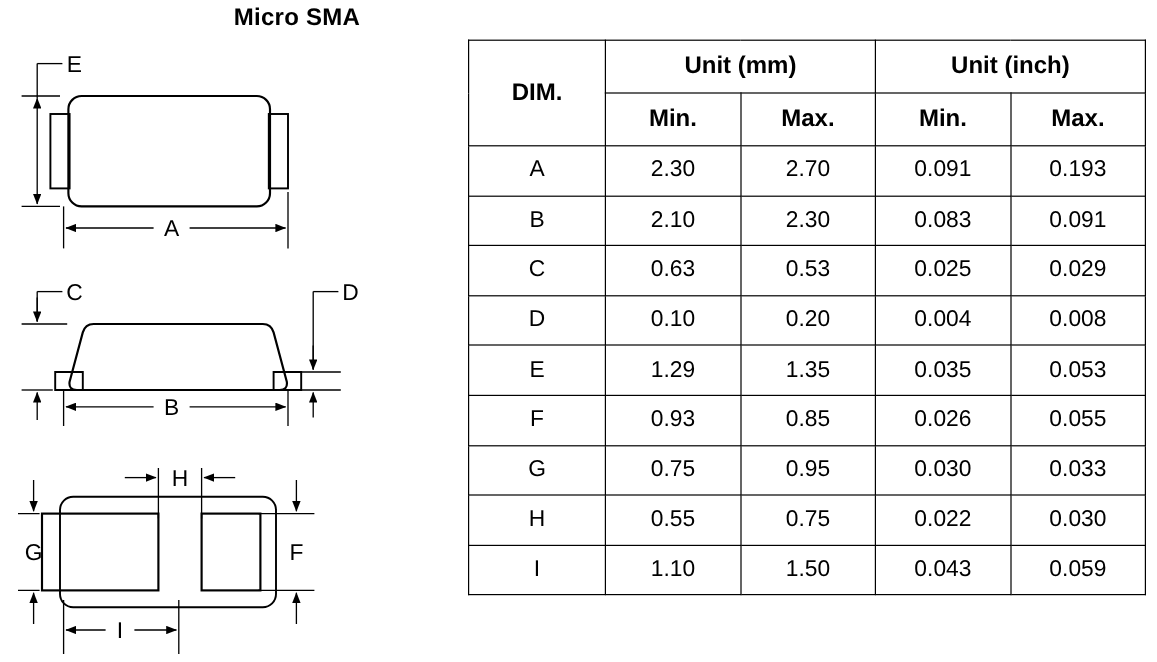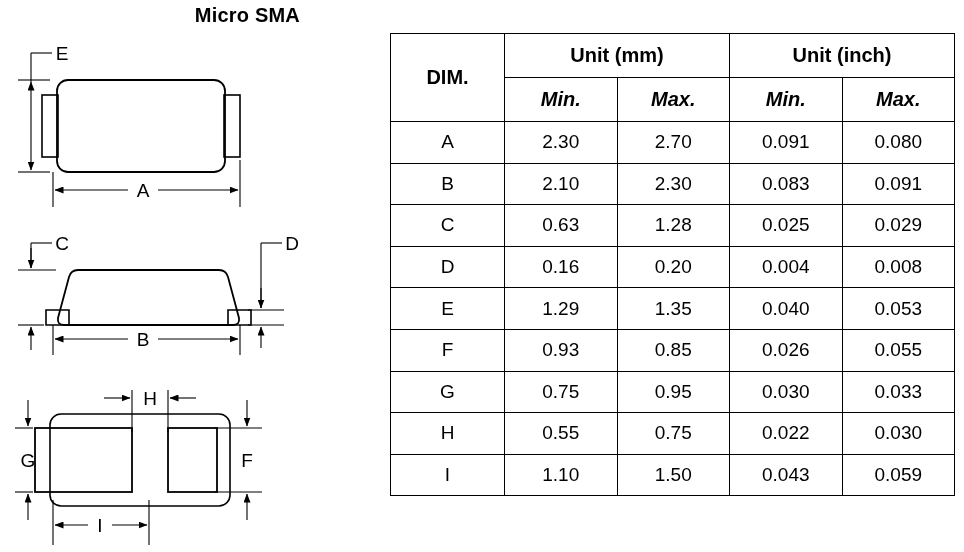--- a/index.html
+++ b/index.html
@@ -68,21 +68,21 @@
     font-weight: bold;
   }
   table.dim-table td {
     font-size: 19px;
     font-weight: normal;
   }
   th.col-dim   { width: 113px; }
   th.col-unit  { width: 224px; }
   th.col-sub   { width: 112px; }
   tr.head-top  { height: 44px; }
-  tr.head-sub  { height: 44px; font-style: italic; }
+  tr.head-sub  { height: 44px; }
   tbody tr     { height: 41.6px; }
 </style>
 </head>
 <body>
 
 <div id="page">
 
   <div id="drawings">
 
     <div class="pkg-title">Micro SMA</div>
@@ -218,48 +218,48 @@
           <th class="col-sub">Min.</th>
           <th class="col-sub">Max.</th>
         </tr>
       </thead>
       <tbody id="dim-table-body">
           <tr>
             <td>A</td>
             <td>2.30</td>
             <td>2.70</td>
             <td>0.091</td>
-            <td>0.080</td>
+            <td>0.193</td>
           </tr>
           <tr>
             <td>B</td>
             <td>2.10</td>
             <td>2.30</td>
             <td>0.083</td>
             <td>0.091</td>
           </tr>
           <tr>
             <td>C</td>
             <td>0.63</td>
-            <td>1.28</td>
+            <td>0.53</td>
             <td>0.025</td>
             <td>0.029</td>
           </tr>
           <tr>
             <td>D</td>
-            <td>0.16</td>
+            <td>0.10</td>
             <td>0.20</td>
             <td>0.004</td>
             <td>0.008</td>
           </tr>
           <tr>
             <td>E</td>
             <td>1.29</td>
             <td>1.35</td>
-            <td>0.040</td>
+            <td>0.035</td>
             <td>0.053</td>
           </tr>
           <tr>
             <td>F</td>
             <td>0.93</td>
             <td>0.85</td>
             <td>0.026</td>
             <td>0.055</td>
           </tr>
           <tr>

